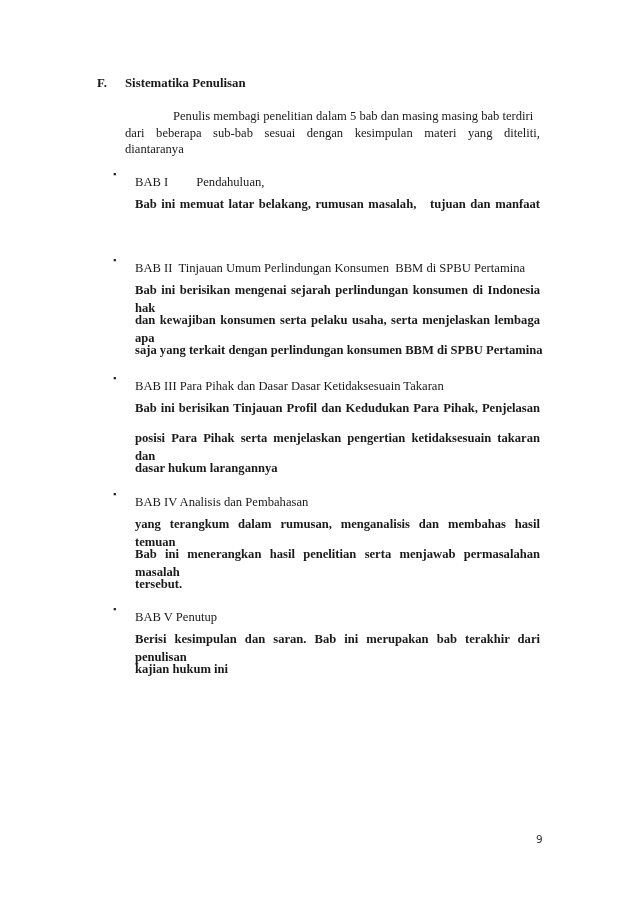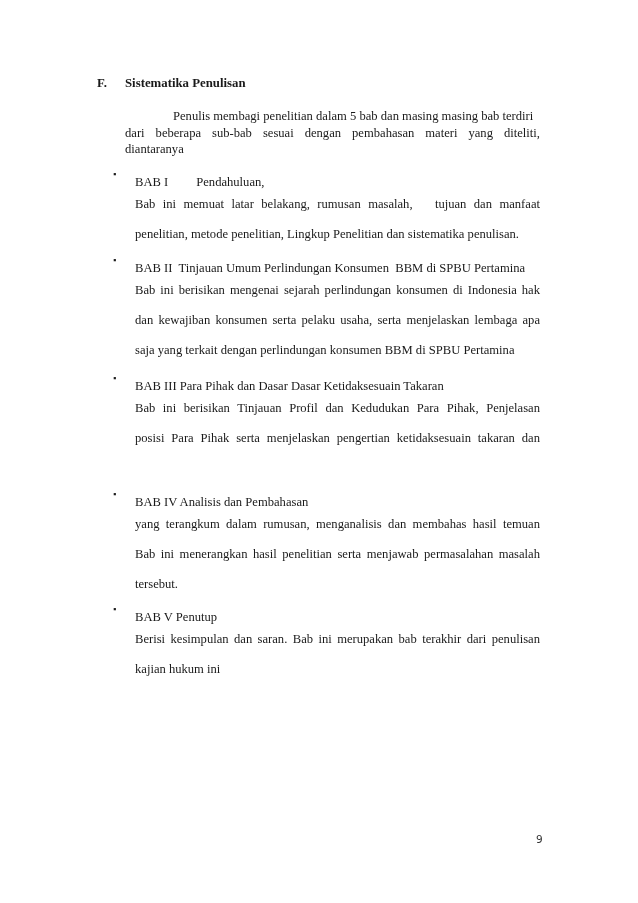--- a/index.html
+++ b/index.html
@@ -8,69 +8,69 @@
     .page { position: absolute; left: 0; top: 0; width: 638px; height: 903px; background: #fff; }
     .section-head { position: absolute; top: 76px; left: 97px; font-weight: bold; font-size: 12.8px; }
     .section-head .num { position: absolute; left: 0; top: 0; }
     .section-head .title { position: absolute; left: 28px; top: 0; white-space: nowrap; }
     .intro { position: absolute; left: 125px; top: 94px; width: 415px; line-height: 16.5px; text-align: justify; margin-top: 14px; }
     .intro p { margin: 0; text-indent: 48px; text-align-last: left; }
     .intro .j { text-align-last: justify; text-indent: 0; display:block; }
     .item { position: absolute; left: 113px; width: 427px; }
     .item .bullet { position: absolute; left: 0; top: 0; font-size: 9px; line-height: 18px; }
     .item .head { position: absolute; left: 22px; top: 8px; white-space: nowrap; line-height: 18px; }
-    .item .body { position: absolute; left: 22px; top: 30px; width: 405px; }
+    .item .body { position: absolute; left: 22px; top: 30px; width: 405px; font-weight: bold; }
     .item .body span { display: block; height: 30px; line-height: 18px; white-space: nowrap; }
     .item .body span.jl { text-align: justify; text-align-last: justify; white-space: normal; }
     .gap { display: inline-block; width: 28px; }
     .pnum { position: absolute; left: 536px; top: 833px; font-family: "DejaVu Sans", sans-serif; font-size: 10.5px; color: #333; }
   </style>
 </head>
 <body>
 
 <div class="page">
 
   <div class="section-head">
     <span class="num">F.</span>
     <span class="title">Sistematika Penulisan</span>
   </div>
 
   <div class="intro">
     <p style="text-indent:48px; white-space:nowrap;">Penulis membagi penelitian dalam 5 bab dan masing masing bab terdiri</p>
-    <span class="j">dari beberapa sub-bab sesuai dengan pembahasan materi yang diteliti,</span>
+    <span class="j">dari beberapa sub-bab sesuai dengan kesimpulan materi yang diteliti,</span>
     <span style="display:block;">diantaranya</span>
   </div>
 
   <div class="item" style="top:165px;">
     <span class="bullet">▪</span>
     <span class="head">
       <span>BAB I</span><span class="gap"></span><span>Pendahuluan,</span>
     </span>
     <div class="body">
       <span class="jl" style="white-space:pre;text-align:left;">Bab ini memuat latar belakang, rumusan masalah,   tujuan dan manfaat</span>
-      <span>penelitian, metode penelitian, Lingkup Penelitian dan sistematika penulisan.</span>
     </div>
   </div>
 
   <div class="item" style="top:251px;">
     <span class="bullet">▪</span>
     <span class="head" style="white-space:pre;text-align:right;">BAB II  Tinjauan Umum Perlindungan Konsumen  BBM di SPBU Pertamina</span>
     <div class="body">
       <span class="jl">Bab ini berisikan mengenai sejarah perlindungan konsumen di Indonesia hak</span>
       <span class="jl">dan kewajiban konsumen serta pelaku usaha, serta menjelaskan lembaga apa</span>
       <span>saja yang terkait dengan perlindungan konsumen BBM di SPBU Pertamina</span>
     </div>
   </div>
 
   <div class="item" style="top:369px;">
     <span class="bullet">▪</span>
     <span class="head">BAB III Para Pihak dan Dasar Dasar Ketidaksesuain Takaran</span>
     <div class="body">
       <span class="jl">Bab ini berisikan Tinjauan Profil dan Kedudukan Para Pihak, Penjelasan</span>
       <span class="jl">posisi Para Pihak serta menjelaskan pengertian ketidaksesuain takaran dan</span>
+      <span>dasar hukum larangannya</span>
     </div>
   </div>
 
   <div class="item" style="top:485px;">
     <span class="bullet">▪</span>
     <span class="head">BAB IV Analisis dan Pembahasan</span>
     <div class="body">
       <span class="jl">yang terangkum dalam rumusan, menganalisis dan membahas hasil temuan</span>
       <span class="jl">Bab ini menerangkan hasil penelitian serta menjawab permasalahan masalah</span>
       <span>tersebut.</span>

